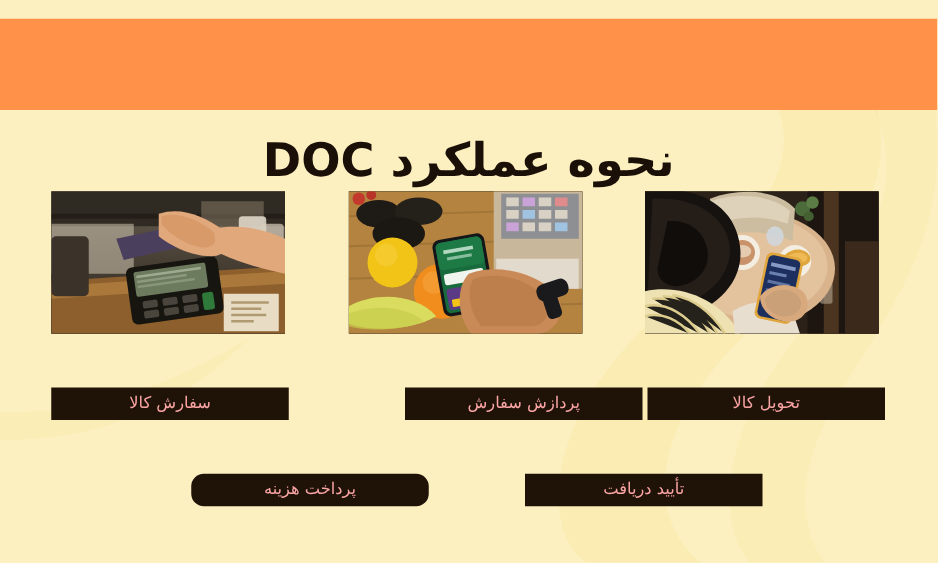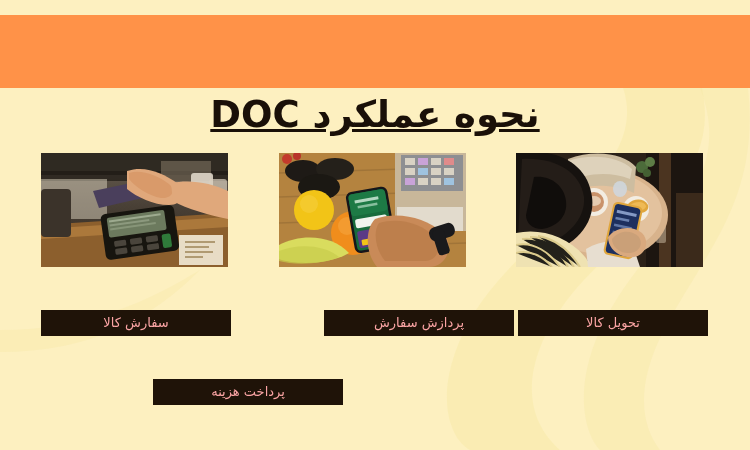--- a/index.html
+++ b/index.html
@@ -84,23 +84,22 @@
     z-index: 2;
   }
   .title-text {
     display: inline-block;
     font-family: "DejaVu Sans", "Liberation Sans", sans-serif;
     font-size: 37px;
     font-weight: 700;
     color: #1a1008;
     direction: rtl;
     unicode-bidi: bidi-override;
-    padding-top: 6px;
+    padding-top: 20px;
     line-height: 1.15;
-    text-decoration: underline;
   }
 
   
   .cards {
     position: absolute;
     top: 153px;
     left: 0;
     width: 750px;
     height: 115px;
     z-index: 2;
@@ -134,21 +133,21 @@
     text-align: center;
     line-height: 26px;
     height: 26px;
     white-space: nowrap;
     overflow: hidden;
     box-sizing: border-box;
   }
   .btn-order      { left: 41px;  top: 310px; width: 190px; }
   .btn-process    { left: 280px; top: 310px; width: 190px; margin-left: 44px; }
   .btn-deliver    { left: 518px; top: 310px; width: 190px; }
-  .btn-payment    { left: 153px; top: 379px; width: 190px; }
+  .btn-payment    { left: 153px; top: 379px; width: 190px; border-radius: 10px; }
   .btn-confirm    { left: 420px; top: 379px; width: 190px; }
 </style>
 </head>
 <body>
 
 <div id="page">
 
   <svg class="bg-decor" width="750" height="450" viewBox="0 0 750 450" preserveAspectRatio="none">
     <path d="M620,80 C660,170 520,230 470,320 C430,392 450,440 470,450 L560,450 C525,420 520,370 560,310 C615,228 730,190 700,80 Z" fill="#f7e9a8" opacity="0.55"></path>
     <path d="M700,88 C740,190 640,240 600,330 C572,392 586,436 600,450 L660,450 C640,424 636,384 664,330 C706,250 760,200 748,88 Z" fill="#f7e9a8" opacity="0.45"></path>
@@ -326,15 +325,16 @@
         <path d="M96,86 C102,78 114,76 122,83 C128,90 124,99 114,100 C104,101 96,94 96,86 Z" fill="#caa078"></path>
       </svg>
     </div>
   </div>
 
   <div class="steps">
     <div class="step-btn btn-order">سفارش کالا</div>
     <div class="step-btn btn-process">پردازش سفارش</div>
     <div class="step-btn btn-deliver">تحویل کالا</div>
     <div class="step-btn btn-payment">پرداخت هزینه</div>
+    <div class="step-btn btn-confirm">تأیید دریافت</div>
   </div>
 
 </div>
 
 </body></html>

